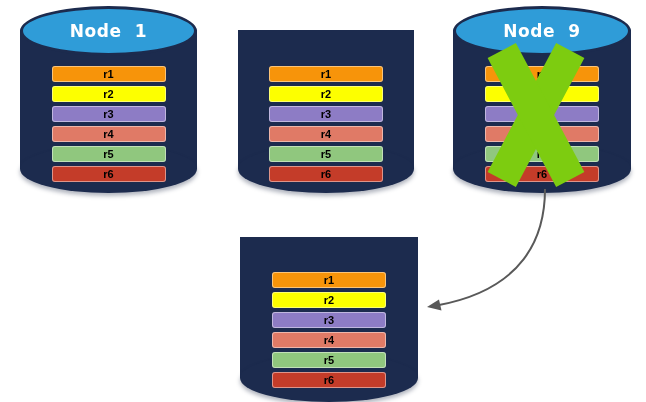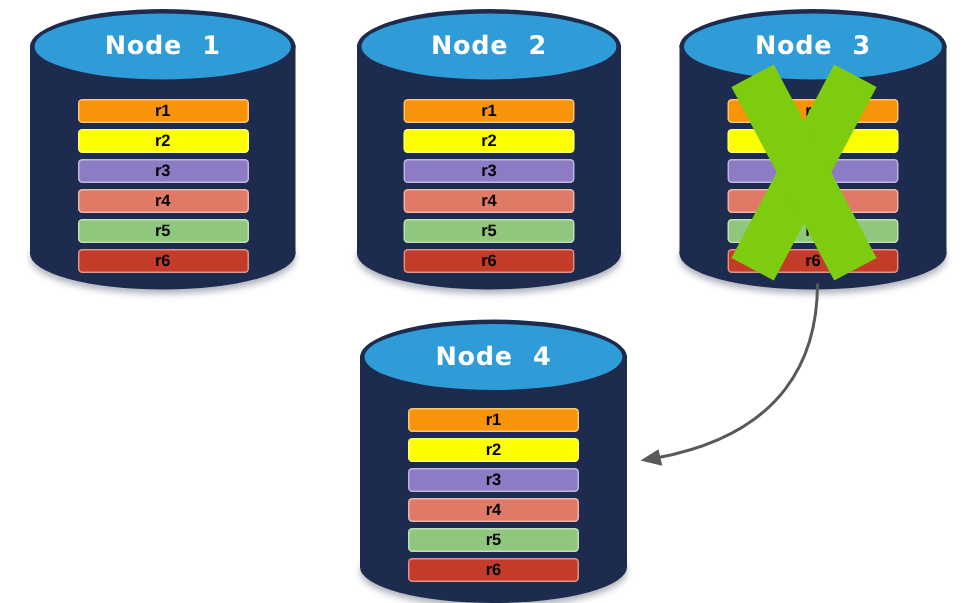--- a/index.html
+++ b/index.html
@@ -134,50 +134,47 @@
         </div>
       <div class="row" style="background: rgb(196, 60, 41);">
           <span>r6</span>
         </div>
     </div>
   </div>
 
   <div class="node node-2">
     <div class="cyl-body"></div>
     <div class="cyl-bottom"></div>
+    <div class="rows">
+      <div class="row" style="background: rgb(247, 148, 10);">
+          <span>r1</span>
+        </div>
+      <div class="row" style="background: rgb(253, 255, 0);">
+          <span>r2</span>
+        </div>
+      <div class="row" style="background: rgb(141, 124, 197);">
+          <span>r3</span>
+        </div>
+      <div class="row" style="background: rgb(224, 122, 102);">
+          <span>r4</span>
+        </div>
+      <div class="row" style="background: rgb(144, 199, 126);">
+          <span>r5</span>
+        </div>
+      <div class="row" style="background: rgb(196, 60, 41);">
+          <span>r6</span>
+        </div>
+    </div>
+  </div>
+
+  <div class="node node-3">
+    <div class="cyl-body"></div>
+    <div class="cyl-bottom"></div>
     <div class="cyl-top">
-      <span class="node-title">Node 2</span>
-    </div>
-    <div class="rows">
-      <div class="row" style="background: rgb(247, 148, 10);">
-          <span>r1</span>
-        </div>
-      <div class="row" style="background: rgb(253, 255, 0);">
-          <span>r2</span>
-        </div>
-      <div class="row" style="background: rgb(141, 124, 197);">
-          <span>r3</span>
-        </div>
-      <div class="row" style="background: rgb(224, 122, 102);">
-          <span>r4</span>
-        </div>
-      <div class="row" style="background: rgb(144, 199, 126);">
-          <span>r5</span>
-        </div>
-      <div class="row" style="background: rgb(196, 60, 41);">
-          <span>r6</span>
-        </div>
-    </div>
-  </div>
-
-  <div class="node node-3">
-    <div class="cyl-body"></div>
-    <div class="cyl-bottom"></div>
-    <div class="cyl-top">
-      <span class="node-title">Node 3</span>
+      <span class="node-title">Node 9</span>
     </div>
     <div class="rows">
       <div class="row" style="background: rgb(247, 148, 10);">
           <span>r1</span>
         </div>
       <div class="row" style="background: rgb(253, 255, 0);">
           <span>r2</span>
         </div>
       <div class="row" style="background: rgb(141, 124, 197);">
           <span>r3</span>
@@ -194,23 +191,20 @@
     </div>
     <div class="x-mark">
       <div class="x-bar a" style="background: rgb(125, 204, 16);"></div>
       <div class="x-bar b" style="background: rgb(125, 204, 16);"></div>
     </div>
   </div>
 
   <div class="node node-4">
     <div class="cyl-body"></div>
     <div class="cyl-bottom"></div>
-    <div class="cyl-top">
-      <span class="node-title">Node 4</span>
-    </div>
     <div class="rows">
       <div class="row" style="background: rgb(247, 148, 10);">
           <span>r1</span>
         </div>
       <div class="row" style="background: rgb(253, 255, 0);">
           <span>r2</span>
         </div>
       <div class="row" style="background: rgb(141, 124, 197);">
           <span>r3</span>
         </div>

